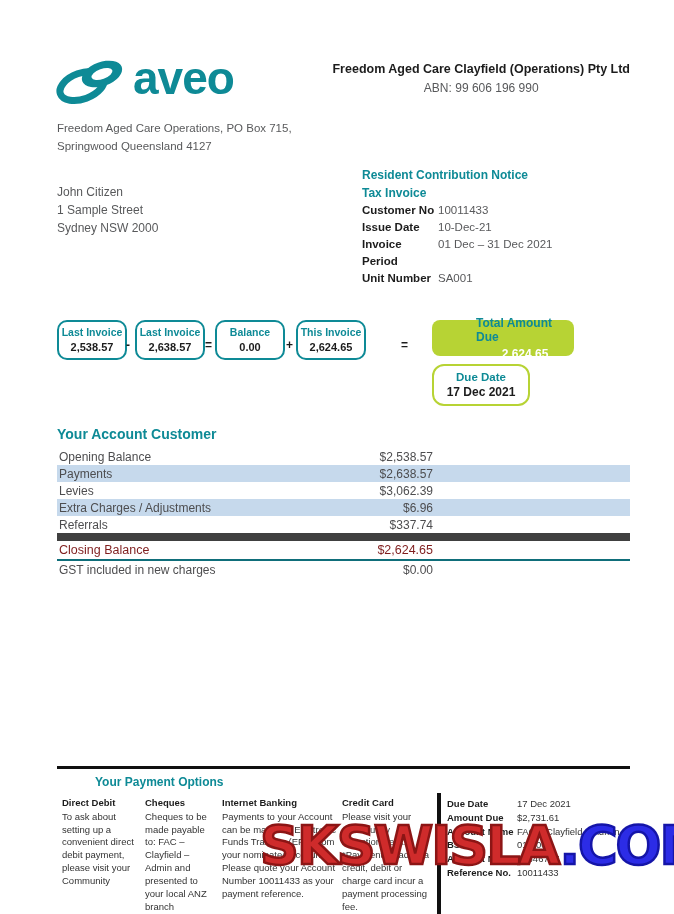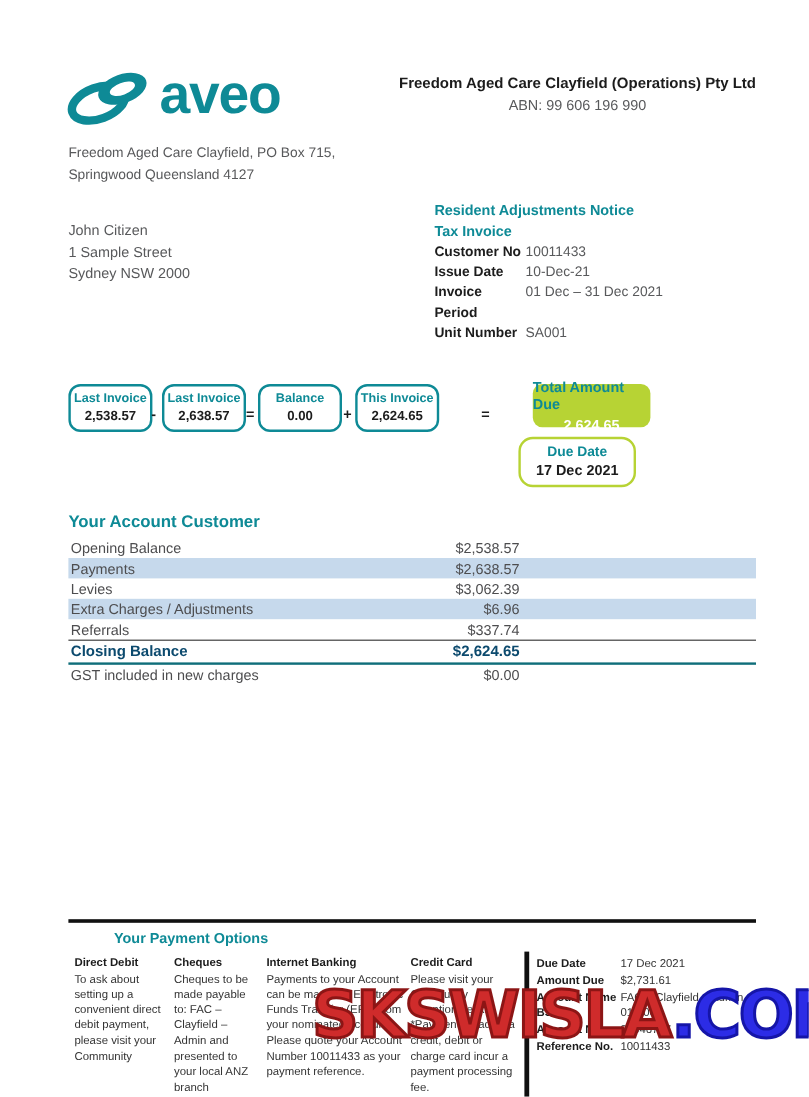--- a/index.html
+++ b/index.html
@@ -22,38 +22,38 @@
   .notice-row{display:flex;line-height:17px;}
   .notice-label{font-weight:bold;color:#1c1c1c;width:76px;}
   .notice-value{color:#58595b;}
   
   .calc{position:absolute;left:57px;top:316px;width:580px;height:95px;}
   .calc-box{position:absolute;top:4px;width:66px;height:36px;border:2px solid #0e8a96;border-radius:10px;
     display:flex;flex-direction:column;align-items:center;justify-content:center;background:#fff;}
   .calc-box .bl{color:#0e8a96;font-weight:bold;font-size:10.5px;line-height:1.1;}
   .calc-box .bv{color:#1c1c1c;font-weight:bold;font-size:11px;margin-top:3px;}
   .calc-op{position:absolute;top:22px;font-weight:bold;color:#1c1c1c;font-size:12px;}
-  .total-box{position:absolute;left:387px;top:4px;width:98px;height:36px;background:#b7d334;border-radius:8px;
-    display:flex;flex-direction:column;align-items:center;justify-content:center;}
+  .total-box{position:absolute;left:375px;top:4px;width:98px;height:36px;background:#b7d334;border-radius:8px;
+    display:flex;flex-direction:column;align-items:center;justify-content:center;padding-left:44px;}
   .total-box .bl{color:#0e8a96;font-weight:bold;font-size:12px;}
   .total-box .bv{color:#ffffff;font-weight:bold;font-size:12px;margin-top:3px;}
   .due-box{position:absolute;left:375px;top:48px;width:94px;height:38px;border:2px solid #b7d334;border-radius:12px;
     background:#fff;display:flex;flex-direction:column;align-items:center;justify-content:center;}
   .due-box .bl{color:#0e8a96;font-weight:bold;font-size:11.5px;}
   .due-box .bv{color:#1c1c1c;font-weight:bold;font-size:12px;margin-top:2px;}
   
   .summary{position:absolute;left:57px;top:426px;width:573px;}
   .summary-heading{color:#0e8a96;font-weight:bold;font-size:14px;margin-bottom:6px;}
   .srow{display:flex;align-items:center;height:17px;font-size:12px;color:#4d4d4f;padding:0 2px;}
   .srow.hl{background:#c6d9ec;}
   .srow .lab{flex:1;}
   .srow .val{width:100px;text-align:right;}
   .srow .sp{width:195px;}
-  .srow.closing{font-weight:bold;color:#0c4a6e;font-size:12.5px;height:18px;
-    border-top:1px solid #404040;border-bottom:2px solid #0f6e7a;}
+  .srow.closing{font-weight:normal;color:#7f1d1d;font-size:12.5px;height:18px;
+    border-top:8px solid #404040;border-bottom:2px solid #0f6e7a;}
   
   .payment{position:absolute;left:57px;top:766px;width:573px;height:148px;border-top:3px solid #101010;}
   .pay-heading{color:#0e8a96;font-weight:bold;font-size:12px;margin-top:6px;margin-left:38px;}
   .pcol{position:absolute;top:28px;font-size:9.5px;line-height:1.35;color:#333;}
   .pcol .ptitle{font-weight:bold;color:#1c1c1c;margin-bottom:1px;}
   .pcol1{left:5px;width:82px;}
   .pcol2{left:88px;width:72px;}
   .pcol3{left:165px;width:115px;}
   .pcol4{left:285px;width:88px;}
   .vbar{position:absolute;left:380px;top:24px;width:4px;height:122px;background:#101010;}
@@ -73,36 +73,36 @@
 
   <div class="logo-block">
     <svg width="74" height="52" viewBox="0 0 74 52">
       <ellipse cx="27" cy="31" rx="23" ry="13" transform="rotate(-20 27 31)" fill="none" stroke="#0e8a96" stroke-width="7"></ellipse>
       <ellipse cx="47" cy="19" rx="21" ry="12" transform="rotate(-20 47 19)" fill="#0e8a96"></ellipse>
       <ellipse cx="47" cy="19" rx="11" ry="5" transform="rotate(-20 47 19)" fill="#ffffff"></ellipse>
     </svg>
     <div class="logo-word">aveo</div>
   </div>
   <div class="sender-address">
-    <div>Freedom Aged Care Clayfield, PO Box 715,</div>
+    <div>Freedom Aged Care Operations, PO Box 715,</div>
     <div>Springwood Queensland 4127</div>
   </div>
   <div class="company-block">
     <div class="company-name">Freedom Aged Care Clayfield (Operations) Pty Ltd</div>
     <div class="company-abn">ABN: 99 606 196 990</div>
   </div>
 
   <div class="recipient">
     <div>John Citizen</div>
     <div>1 Sample Street</div>
     <div>Sydney NSW 2000</div>
   </div>
 
   <div class="notice">
-    <div class="notice-title">Resident Adjustments Notice</div>
+    <div class="notice-title">Resident Contribution Notice</div>
     <div class="notice-title">Tax Invoice</div>
     <div class="notice-row">
       <span class="notice-label">Customer No</span>
       <span class="notice-value">10011433</span>
     </div>
     <div class="notice-row">
       <span class="notice-label">Issue Date</span>
       <span class="notice-value">10-Dec-21</span>
     </div>
     <div class="notice-row">

